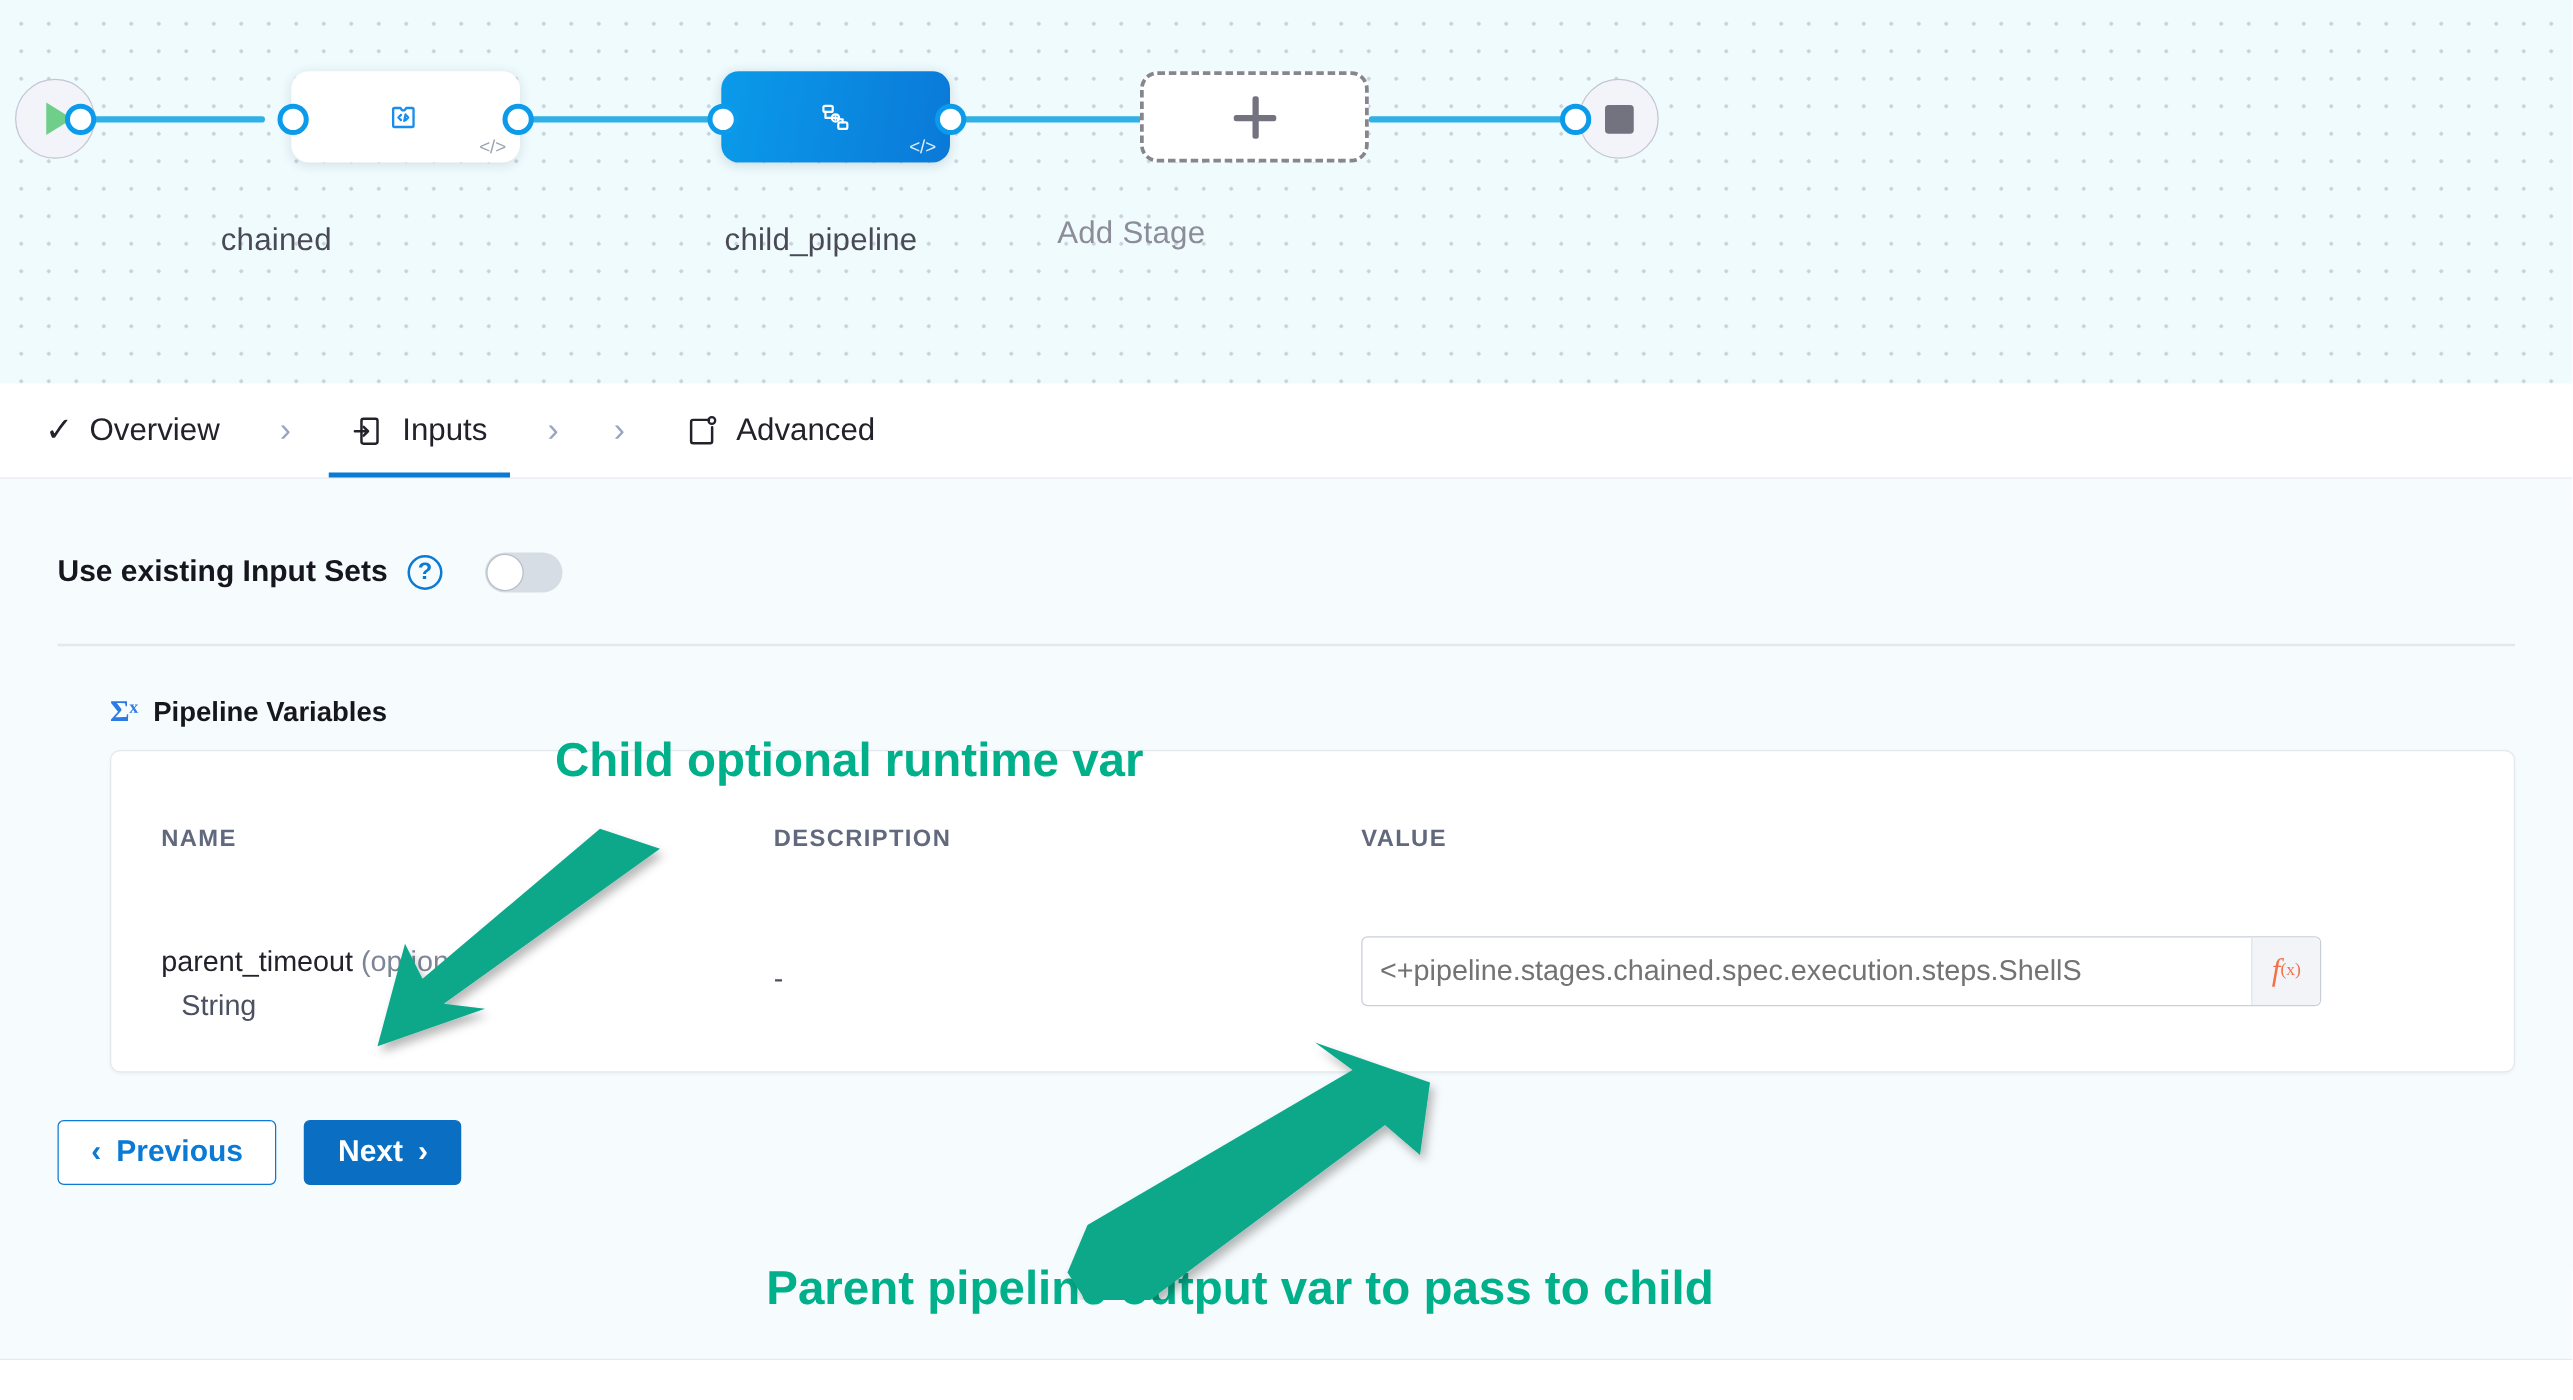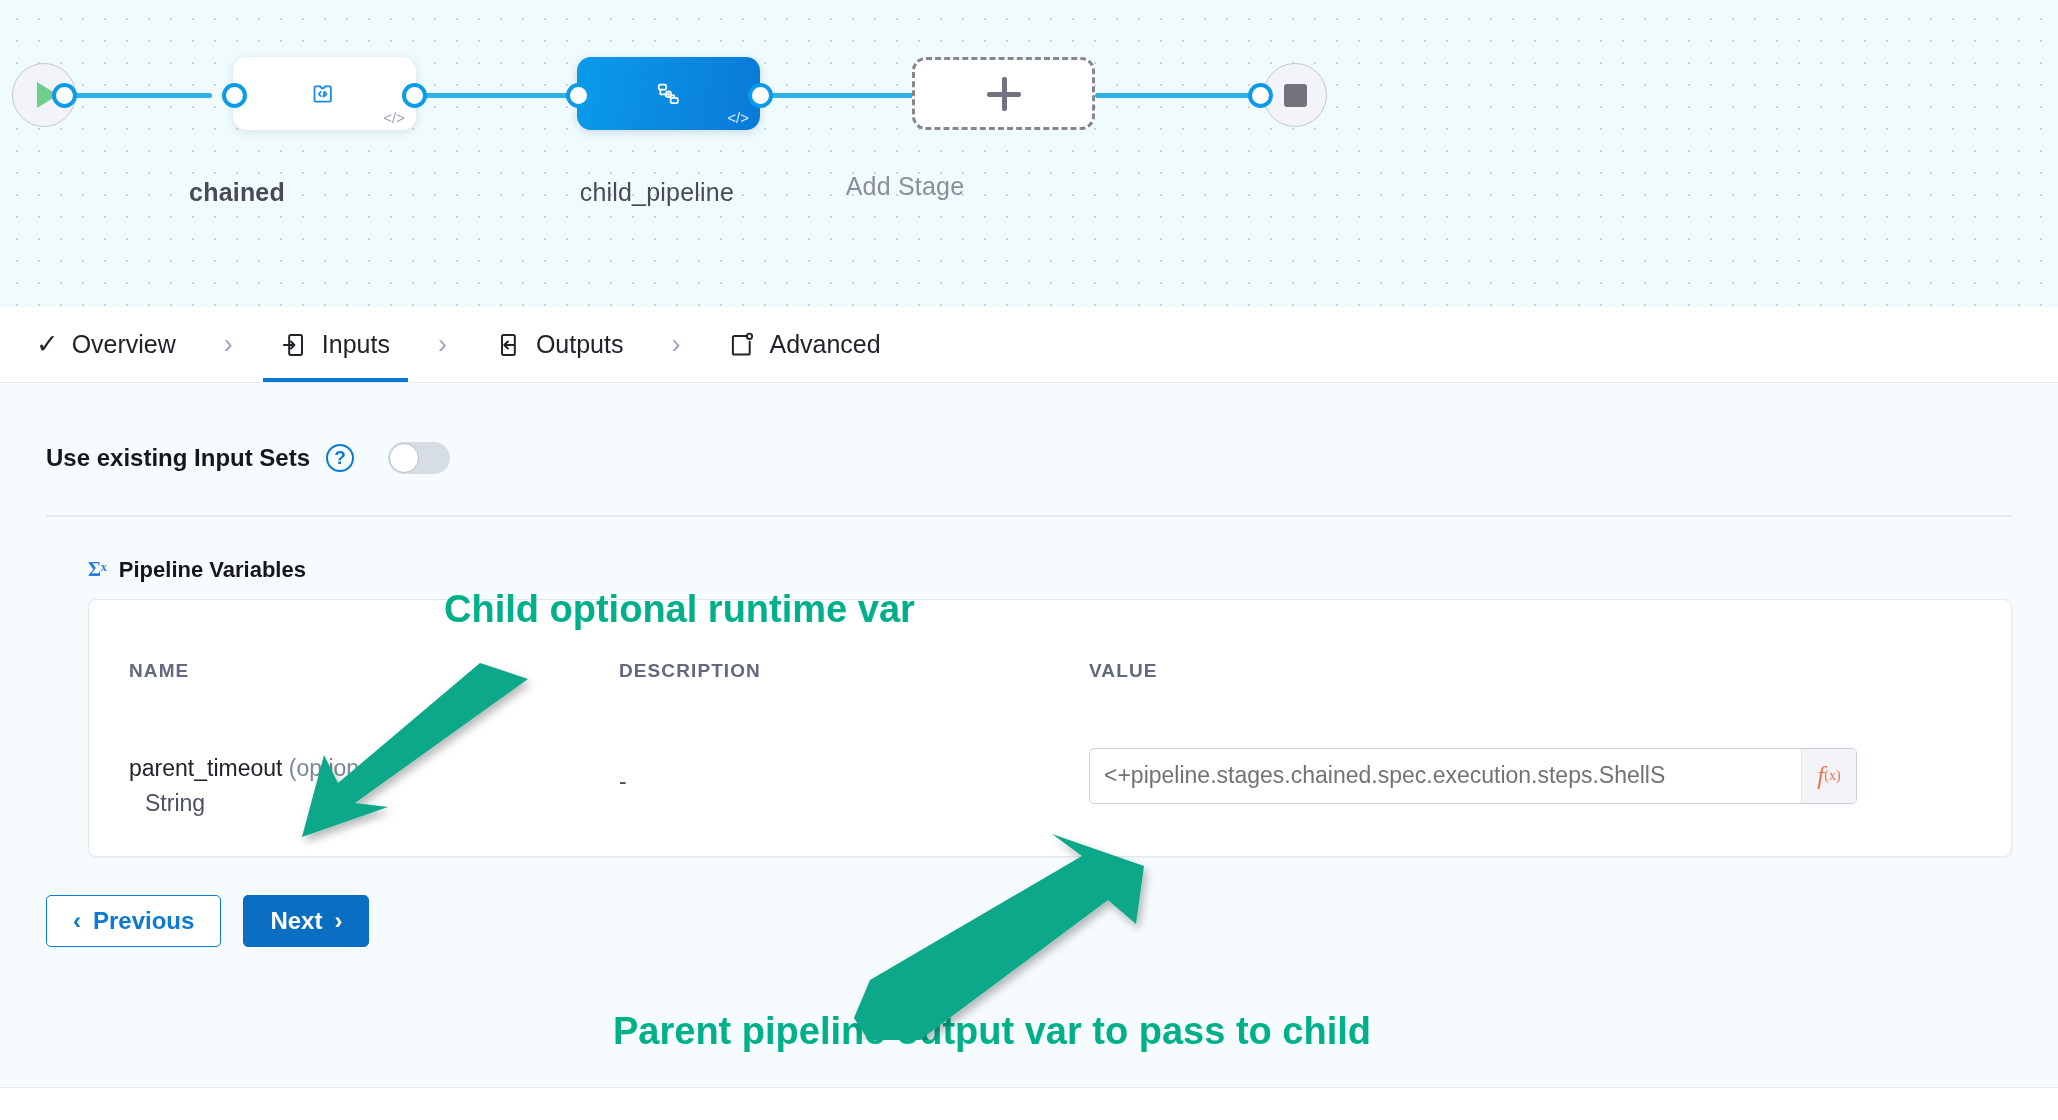--- a/index.html
+++ b/index.html
@@ -232,21 +232,21 @@
     background: #e2e8ee;
   }
 
   .varsec-head {
     display: flex;
     align-items: center;
     gap: 12px;
     padding: 40px 0 0 88px;
   }
   .sigma {
-    font-size: 20px;
+    font-size: 24px;
     color: #2c7be5;
     font-family: "Liberation Serif", serif;
     font-weight: bold;
   }
   .varsec-title {
     font-size: 22px;
     font-weight: bold;
     color: #16161e;
   }
 
@@ -392,21 +392,21 @@
 
     <div class="stage white" style="left:233px;">
       <svg class="ico" width="52" height="52" viewBox="0 0 24 24" fill="none">
         <path d="M4 5.5h4l1.2 1.6h1.6L12 5.5h4a1 1 0 0 1 1 1v11a1 1 0 0 1-1 1H4a1 1 0 0 1-1-1v-11a1 1 0 0 1 1-1z" stroke="#1a8ceb" stroke-width="1.6" stroke-linejoin="round"></path>
         <path d="M8.4 10.2 6.6 12l1.8 1.8M11.6 10.2 13.4 12l-1.8 1.8M10.6 14.3l0.9-4.4" stroke="#1a8ceb" stroke-width="1.5" stroke-linecap="round" stroke-linejoin="round"></path>
       </svg>
       <span class="codebadge">&lt;/&gt;</span>
     </div>
     <div class="port" style="left:222px;"></div>
     <div class="port" style="left:402px;"></div>
-    <div class="stage-label" style="left:72px;font-weight:bold;">chained</div>
+    <div class="stage-label" style="left:56px;">chained</div>
 
     <div class="stage blue" style="left:577px;">
       <svg class="ico" width="50" height="50" viewBox="0 0 24 24" fill="none">
         <rect x="3.2" y="4" width="6.4" height="4.2" rx="1.2" stroke="#ffffff" stroke-width="1.5"></rect>
         <rect x="13.4" y="15.4" width="6.2" height="4.4" rx="1.2" stroke="#ffffff" stroke-width="1.5"></rect>
         <path d="M4.6 8.2v4.1h5.2M16.4 15.4v-2.2h-3.2" stroke="#ffffff" stroke-width="1.5" stroke-linecap="round" stroke-linejoin="round"></path>
         <circle cx="11.5" cy="12.3" r="2.5" stroke="#ffffff" stroke-width="1.5"></circle>
         <path d="M11.5 11.1v2.4M10.3 12.3h2.4" stroke="#ffffff" stroke-width="1.3" stroke-linecap="round"></path>
       </svg>
       <span class="codebadge light">&lt;/&gt;</span>
@@ -442,27 +442,20 @@
 
     <div class="tab active">
       <svg class="ico" viewBox="0 0 24 24" fill="none">
         <rect x="7" y="3.5" width="11" height="17" rx="1.4" stroke="#22222b" stroke-width="1.7"></rect>
         <path d="M2.5 12h9m0 0-3-3m3 3-3 3" stroke="#22222b" stroke-width="1.7" stroke-linecap="round" stroke-linejoin="round"></path>
       </svg>
       <span>Inputs</span>
     </div>
     <span class="tab-sep">›</span>
 
-    <div class="tab">
-      <svg class="ico" viewBox="0 0 24 24" fill="none">
-        <rect x="6" y="3.5" width="11" height="17" rx="1.4" stroke="#22222b" stroke-width="1.7"></rect>
-        <path d="M16 12H8m0 0 3-3m-3 3 3 3" stroke="#22222b" stroke-width="1.7" stroke-linecap="round" stroke-linejoin="round"></path>
-      </svg>
-      <span>Outputs</span>
-    </div>
     <span class="tab-sep">›</span>
 
     <div class="tab">
       <svg class="ico" viewBox="0 0 24 24" fill="none">
         <path d="M16.5 4.2H5.6a1.4 1.4 0 0 0-1.4 1.4v13.2a1.4 1.4 0 0 0 1.4 1.4h11.6a1.4 1.4 0 0 0 1.4-1.4V9.2" stroke="#22222b" stroke-width="1.7" stroke-linecap="round"></path>
         <circle cx="18.4" cy="4.6" r="2.3" stroke="#22222b" stroke-width="1.6"></circle>
       </svg>
       <span>Advanced</span>
     </div>
 

